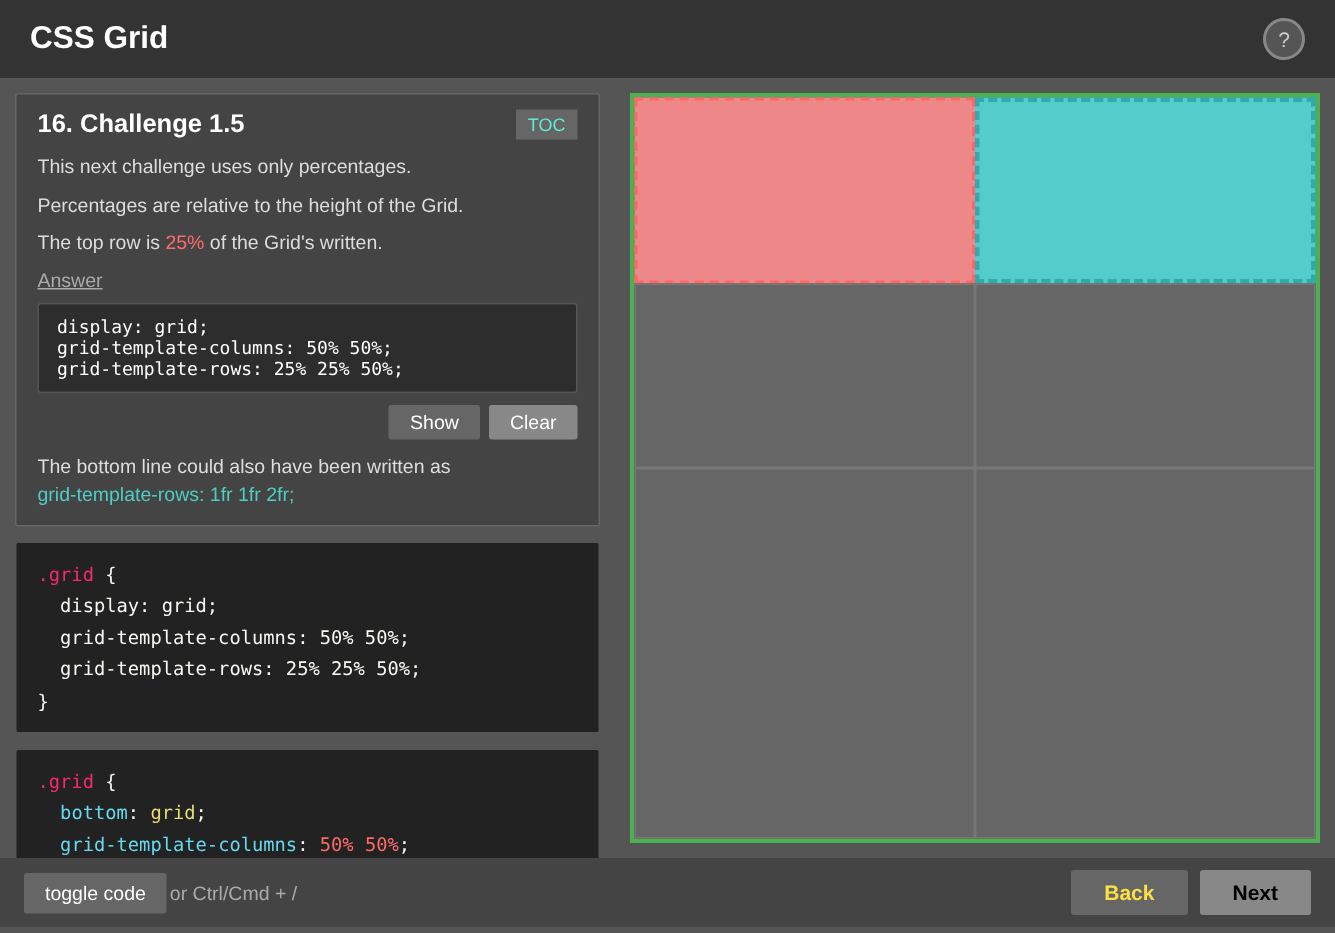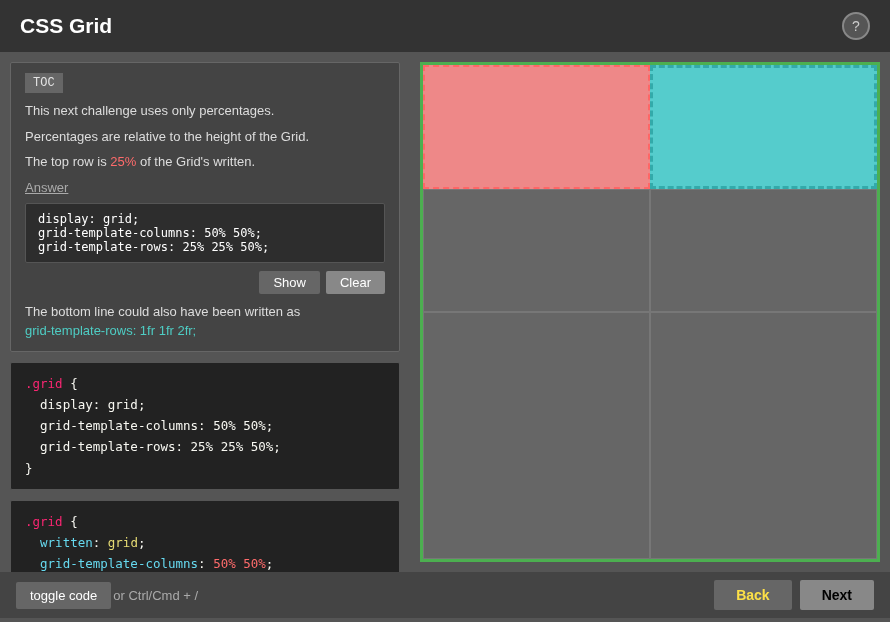--- a/index.html
+++ b/index.html
@@ -68,26 +68,25 @@
       align-items: center;
       margin-bottom: 8px;
     }
     .challenge-title {
       font-size: 17px;
       font-weight: bold;
       color: #fff;
     }
     .toc-btn {
       background: #666;
-      color: #e5e5e5;
+      color: #5eead4;
       border: none;
       padding: 3px 8px;
       font-size: 12px;
       cursor: pointer;
-      font-family: Liberation Mono, monospace;
     }
     .challenge-text {
       font-size: 13px;
       color: #ddd;
       margin-bottom: 6px;
       line-height: 1.5;
     }
     .highlight-pink { color: #ff6b6b; }
     .answer-link {
       color: #aaa;
@@ -251,20 +250,24 @@
   <span class="header-title">CSS Grid</span>
   <button class="help-btn">?</button>
 </div>
 
 <div class="main">
 
   <div class="left-panel">
 
     <div class="challenge-box">
       <div class="challenge-header">
+        <span class="challenge-title">
+          <span>16.</span>
+          <span>Challenge 1.5</span>
+        </span>
         <button class="toc-btn">TOC</button>
       </div>
       <p class="challenge-text">This next challenge uses only percentages.</p>
       <p class="challenge-text">Percentages are relative to the height of the Grid.</p>
       <p class="challenge-text">
         <span>The top row is </span><span class="highlight-pink">25%</span><span> of the Grid's written.</span>
       </p>
       <a class="answer-link">Answer</a>
       <div class="answer-code-box">
         <div><span class="code-white">display: grid;</span></div>
@@ -297,21 +300,21 @@
       <div>
         <span class="kw-white">}</span>
       </div>
     </div>
 
     <div class="code-panel-colored">
       <div>
         <span class="kw-pink">.grid</span><span class="kw-white"> {</span>
       </div>
       <div>
-        <span class="kw-white">&nbsp;&nbsp;</span><span class="kw-blue">written</span><span class="kw-white">: </span><span class="val-yellow">grid</span><span class="kw-white">;</span>
+        <span class="kw-white">&nbsp;&nbsp;</span><span class="kw-blue">bottom</span><span class="kw-white">: </span><span class="val-yellow">grid</span><span class="kw-white">;</span>
       </div>
       <div>
         <span class="kw-white">&nbsp;&nbsp;</span><span class="kw-blue">grid-template-columns</span><span class="kw-white">: </span><span class="val-pink">50%</span><span class="kw-white"> </span><span class="val-pink">50%</span><span class="kw-white">;</span>
       </div>
 
     </div>
 
   </div>
 
   <div class="right-panel">

